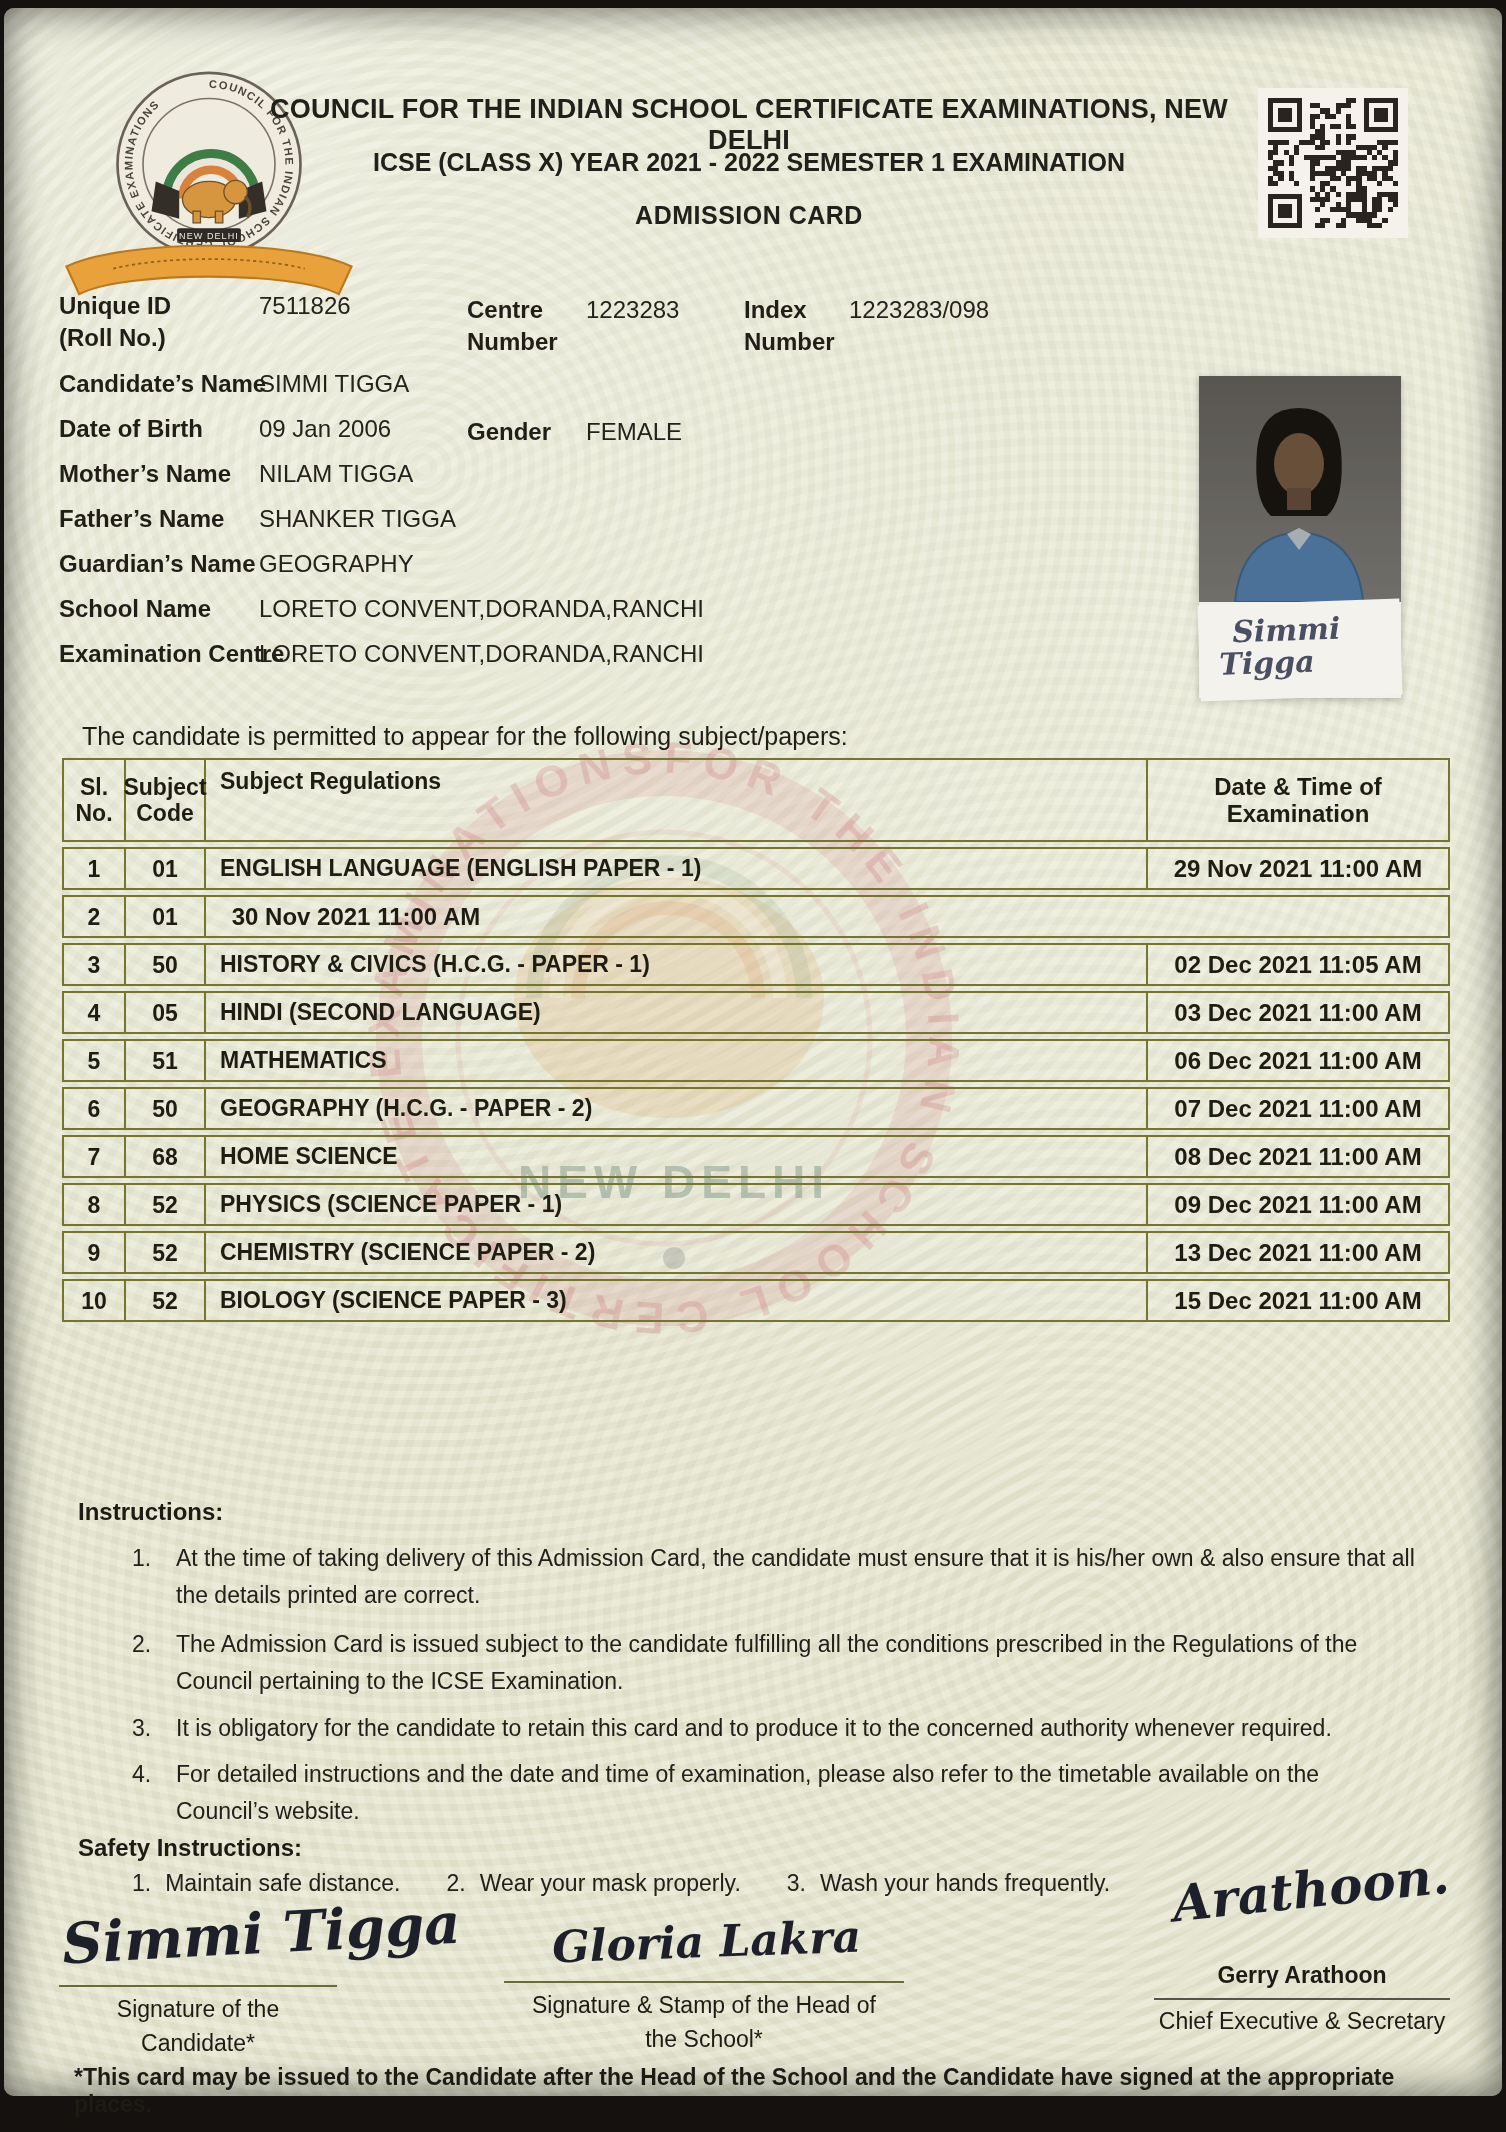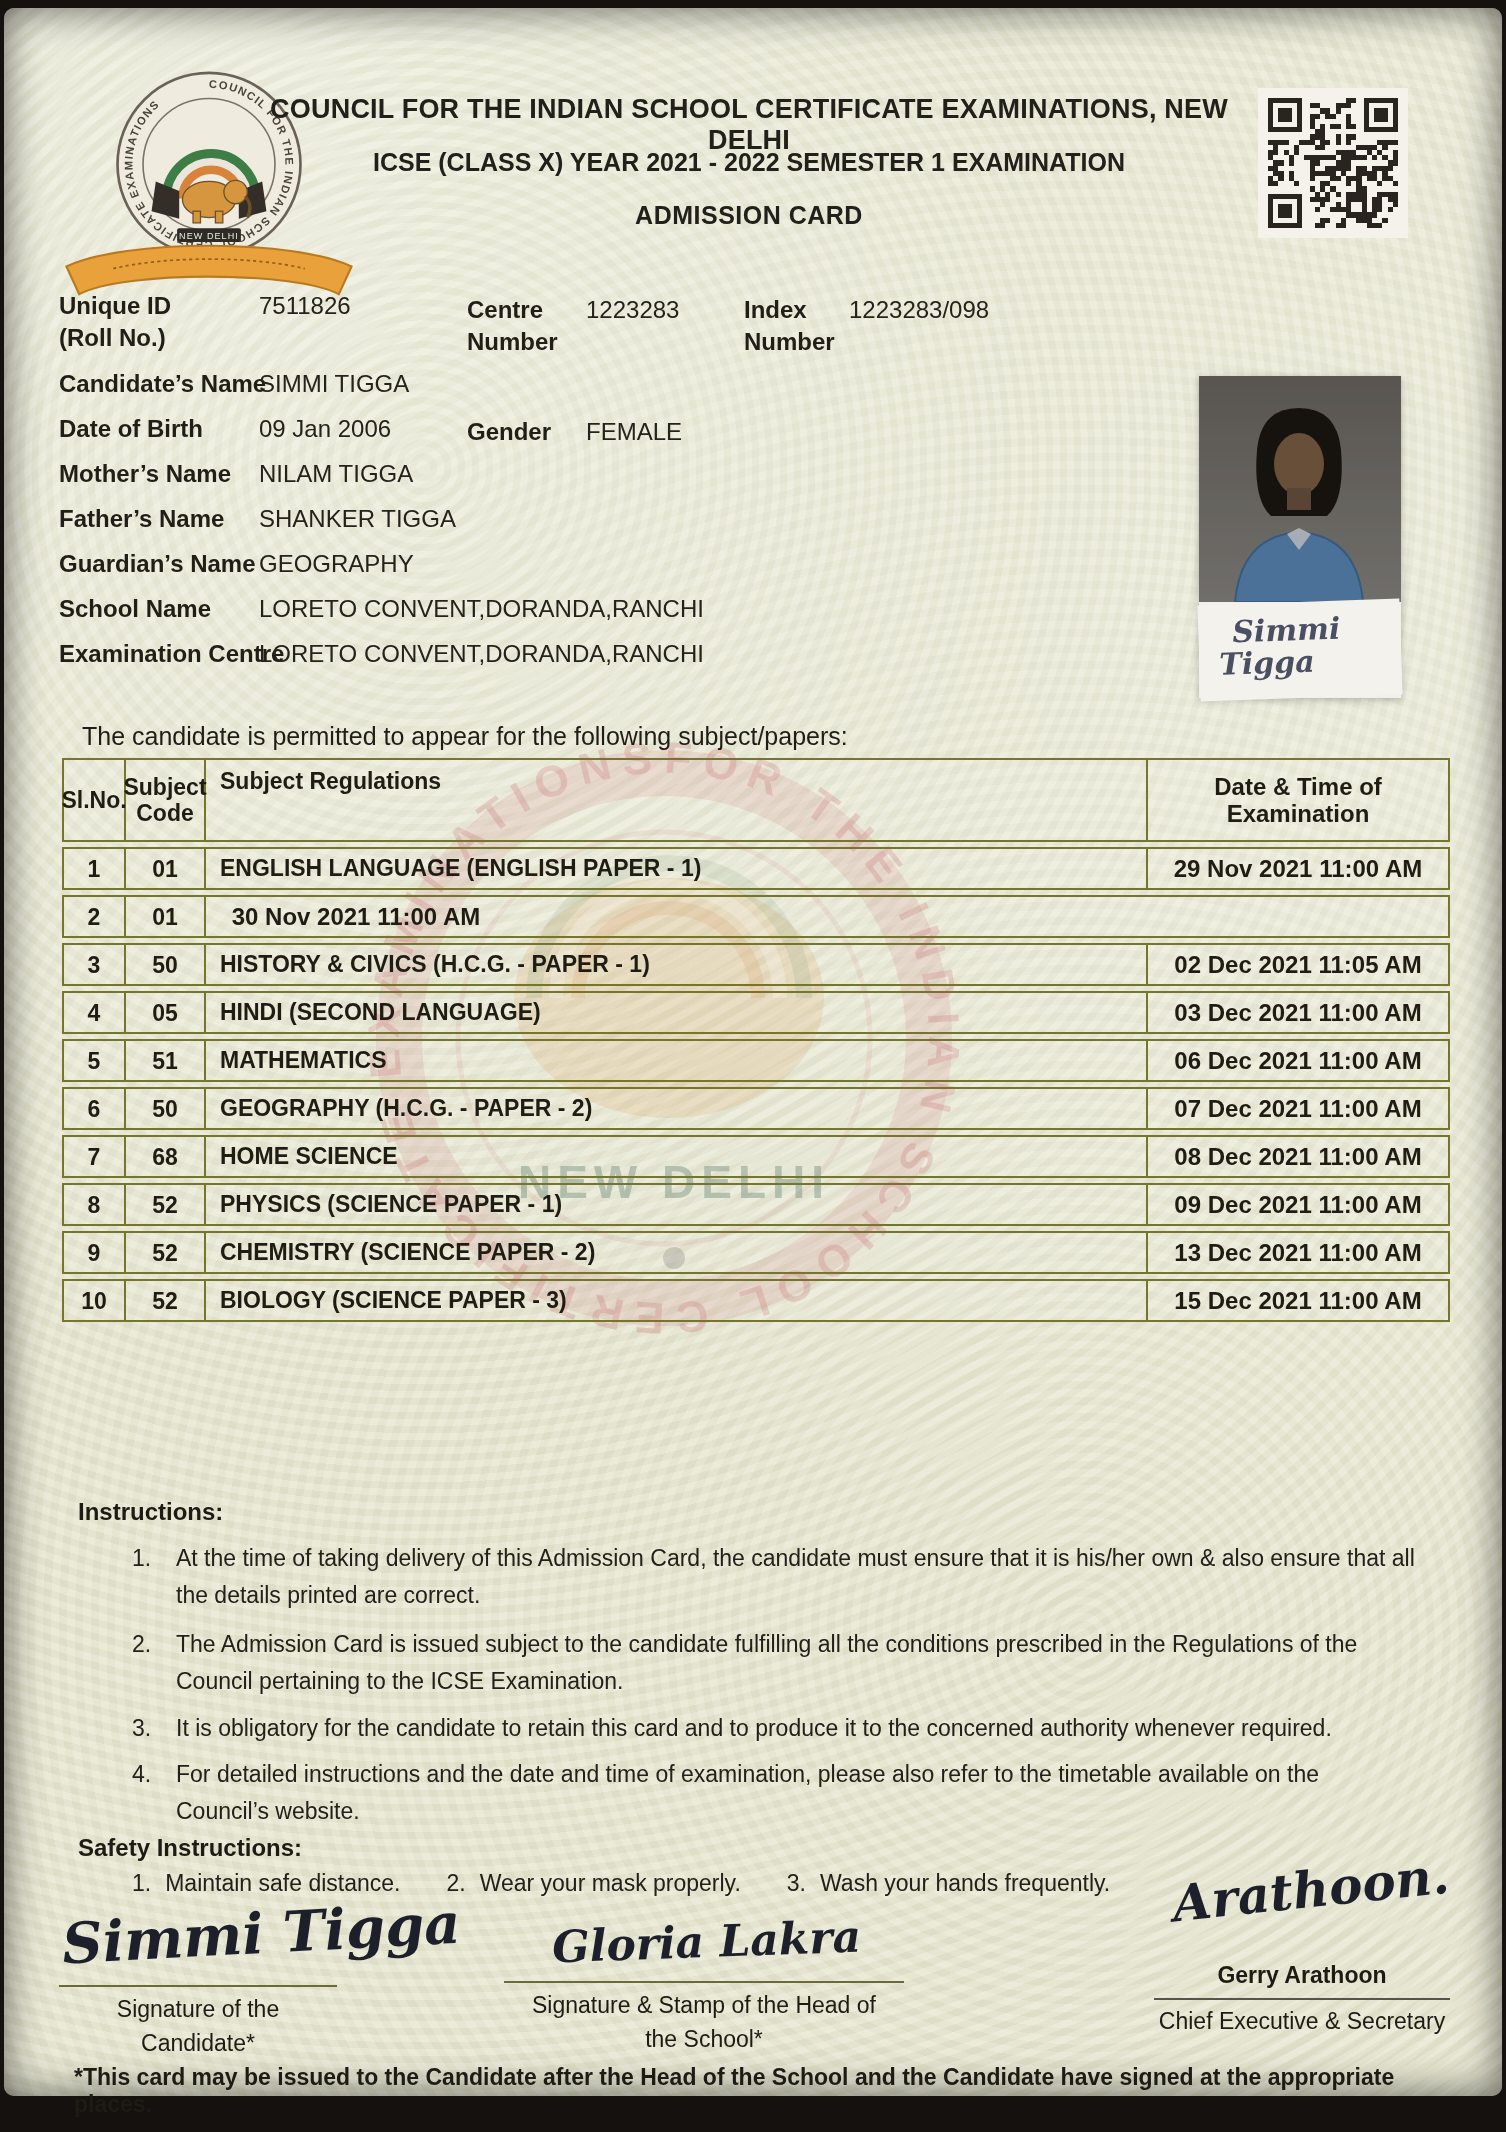--- a/index.html
+++ b/index.html
@@ -39,21 +39,21 @@
   .photo-sig{position:absolute;left:0;bottom:0;width:100%;height:96px;background:#f4f2ec;
              font-family:"DejaVu Serif",serif;font-style:italic;font-weight:600;color:#4a4f63;
              font-size:30px;line-height:32px;padding:12px 0 0 34px;box-sizing:border-box;transform:rotate(-2deg);}
   
   .permit{left:78px;top:714px;font-size:25px;font-weight:500;color:#1f1d15;}
   .tbl{left:58px;top:750px;width:1388px;}
   .trow{position:relative;box-sizing:border-box;border:2px solid #75752d;margin-bottom:5px;
         display:flex;align-items:center;background:rgba(255,255,255,.06);}
   .th{height:84px;} .td{height:43px;}
   .cell{box-sizing:border-box;height:100%;display:flex;align-items:center;font-weight:700;font-size:23px;color:#1f1d13;}
-  .c-sl{width:62px;justify-content:center;text-align:center;border-right:2px solid #75752d;flex-direction:row;line-height:26px;}
+  .c-sl{width:62px;justify-content:center;text-align:center;border-right:2px solid #75752d;flex-direction:column;line-height:26px;}
   .c-code{width:80px;justify-content:center;text-align:center;border-right:2px solid #75752d;flex-direction:column;line-height:26px;}
   .c-desc{flex:1;padding-left:14px;border-right:2px solid #75752d;}
   .c-date{width:300px;justify-content:center;text-align:center;flex-direction:column;line-height:27px;font-size:24px;}
   .th .c-desc{align-items:flex-start;padding-top:8px;}
   
   .sec-title{font-size:24px;font-weight:700;color:#1d1b13;}
   .ins-item{position:absolute;font-size:23px;color:#22201a;line-height:37px;}
   .ins-num{position:absolute;left:0;width:40px;}
   .ins-txt{position:absolute;left:44px;width:1240px;}
   .safety-row{left:128px;top:1862px;display:flex;gap:46px;font-size:23px;color:#22201a;}

